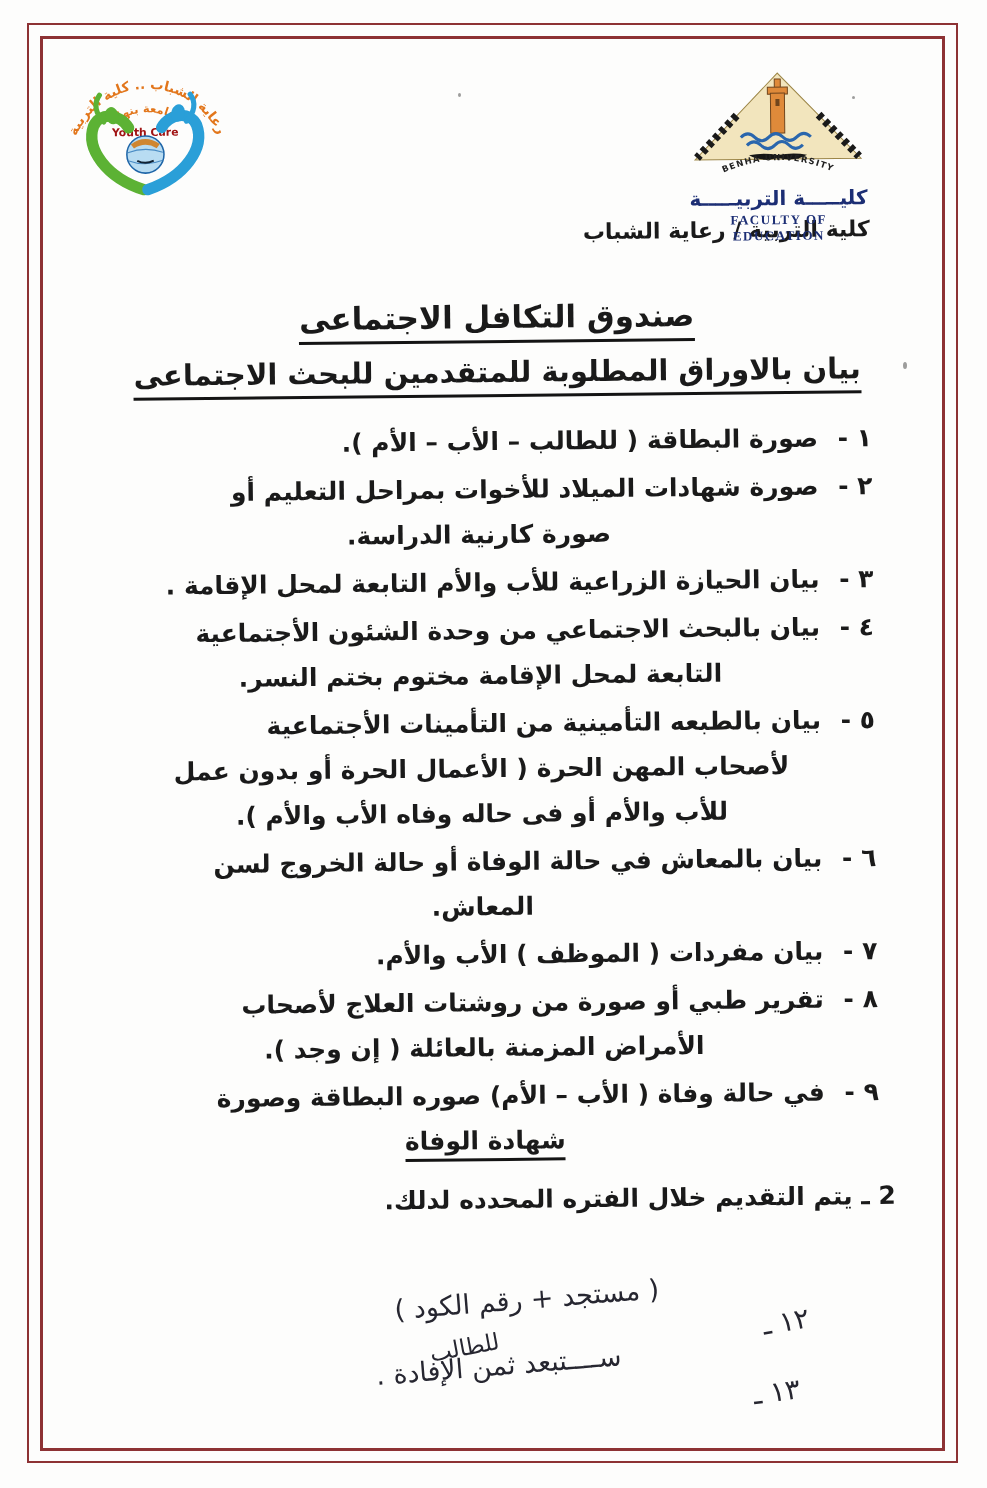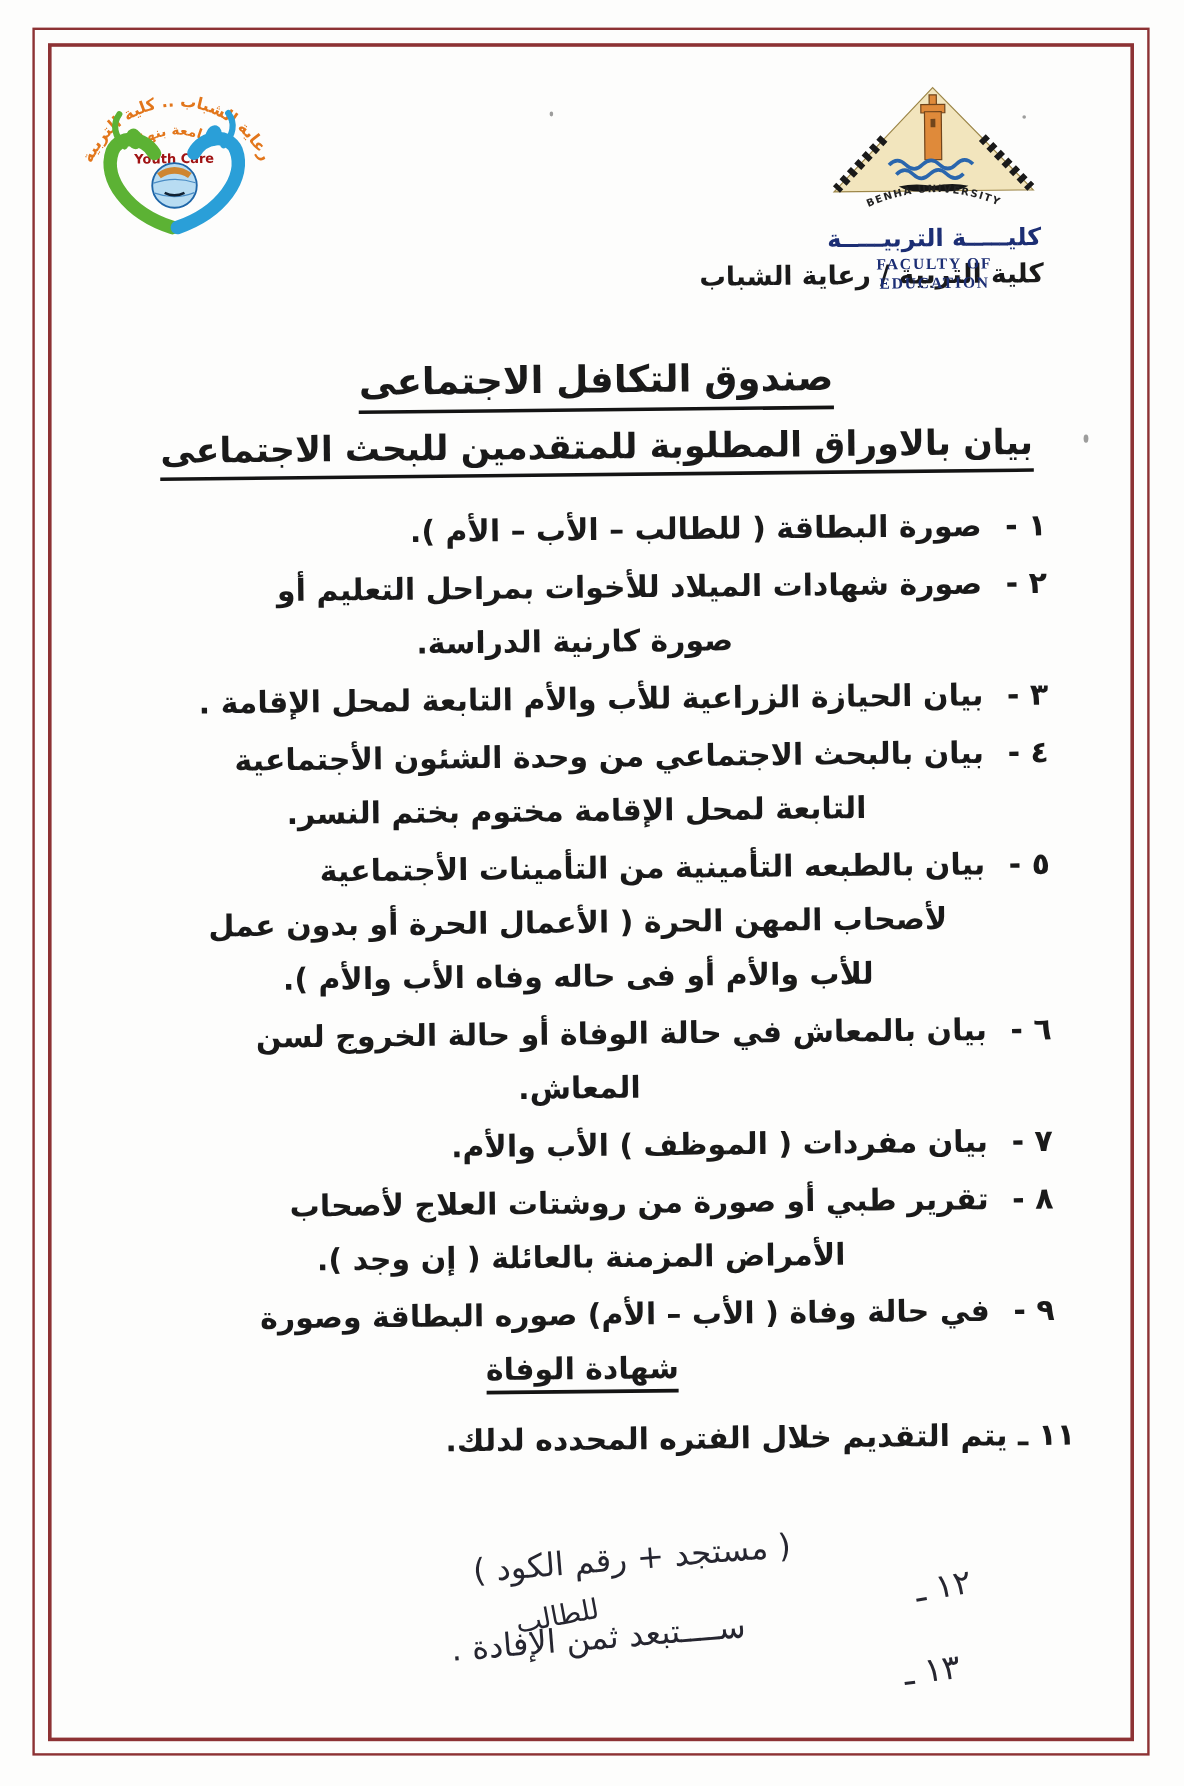--- a/index.html
+++ b/index.html
@@ -166,21 +166,21 @@
         <div class="list-item">
           <span class="item-num">٩ -</span>
           <div class="item-lines">
             <div class="item-line first">في حالة وفاة ( الأب – الأم) صوره البطاقة وصورة</div>
             <div class="item-line cont"><span class="u">شهادة الوفاة</span></div>
           </div>
         </div>
       </div>
 
     <div class="note11">
-      <span class="item-num">١١ ـ</span>
+      <span class="item-num">2 ـ</span>
       <span>يتم التقديم خلال الفتره المحدده لدلك.</span>
     </div>
 
     <div class="handwriting">
       <span class="hw hw-text1">( مستجد + رقم الكود )</span>
       <span class="hw hw-sub1">للطالب</span>
       <span class="hw hw-num1">١٢ ـ</span>
       <span class="hw hw-text2">ســــتبعد ثمن الإفادة .</span>
       <span class="hw hw-num2">١٣ ـ</span>
     </div>

